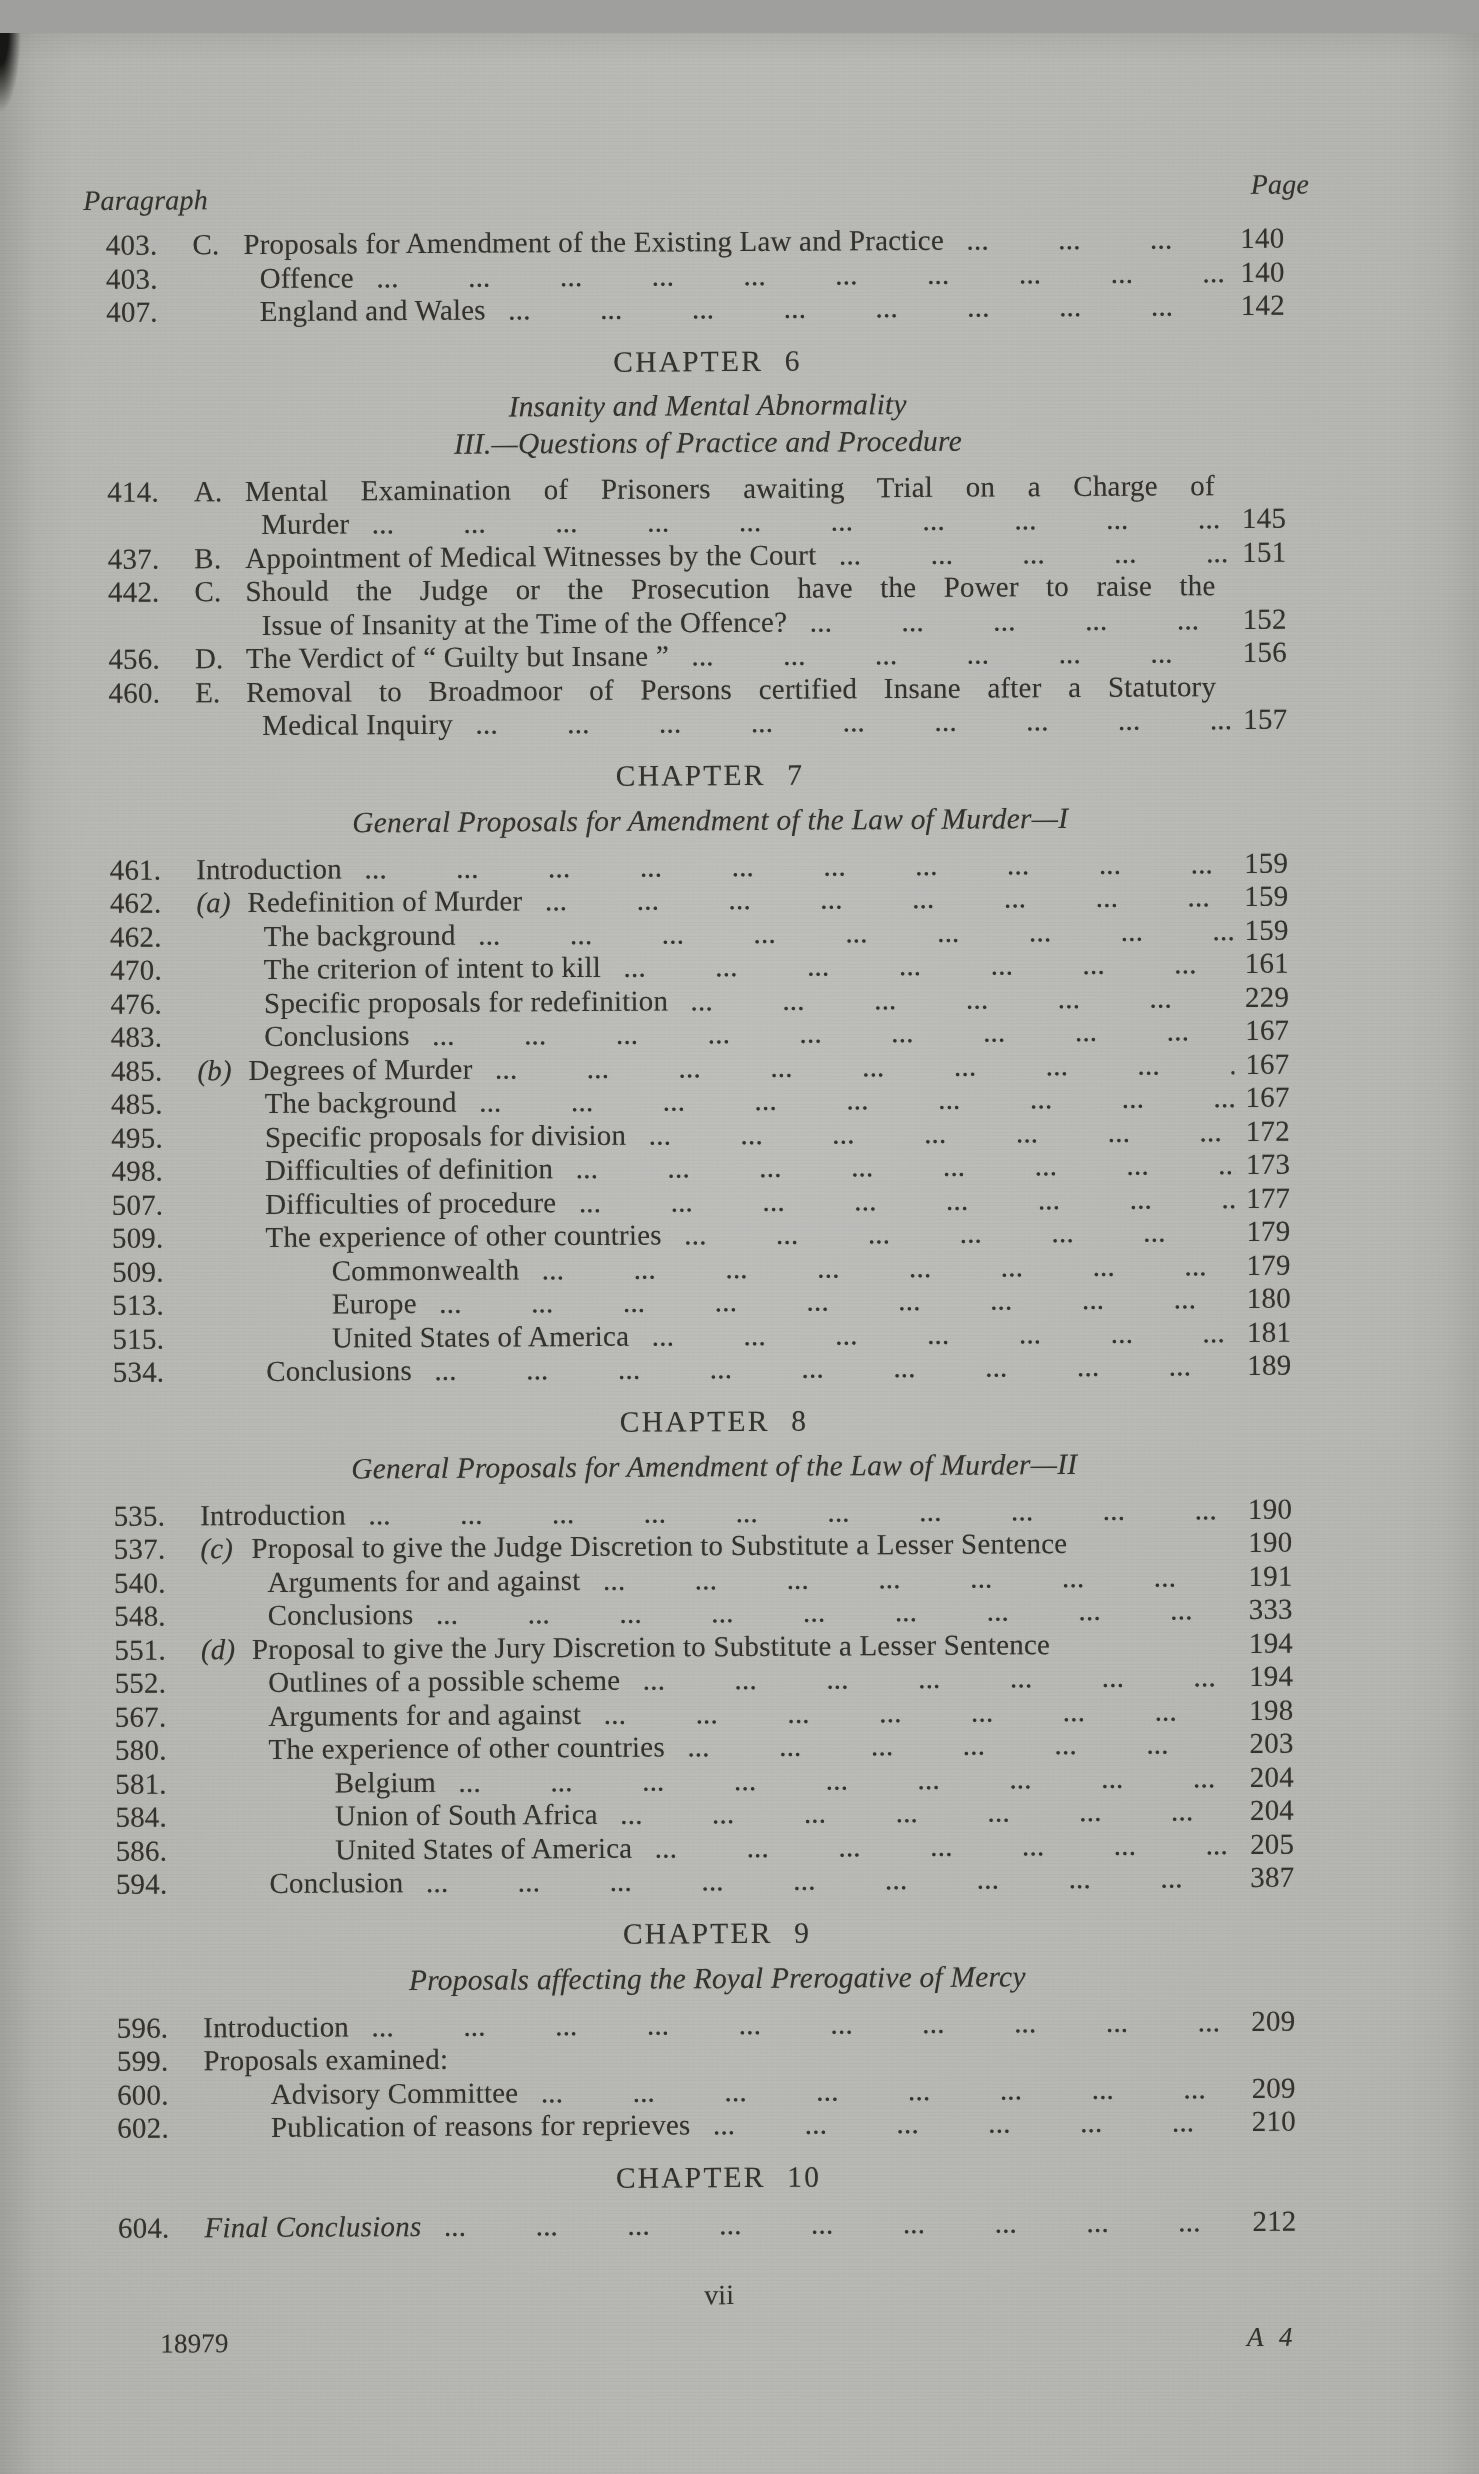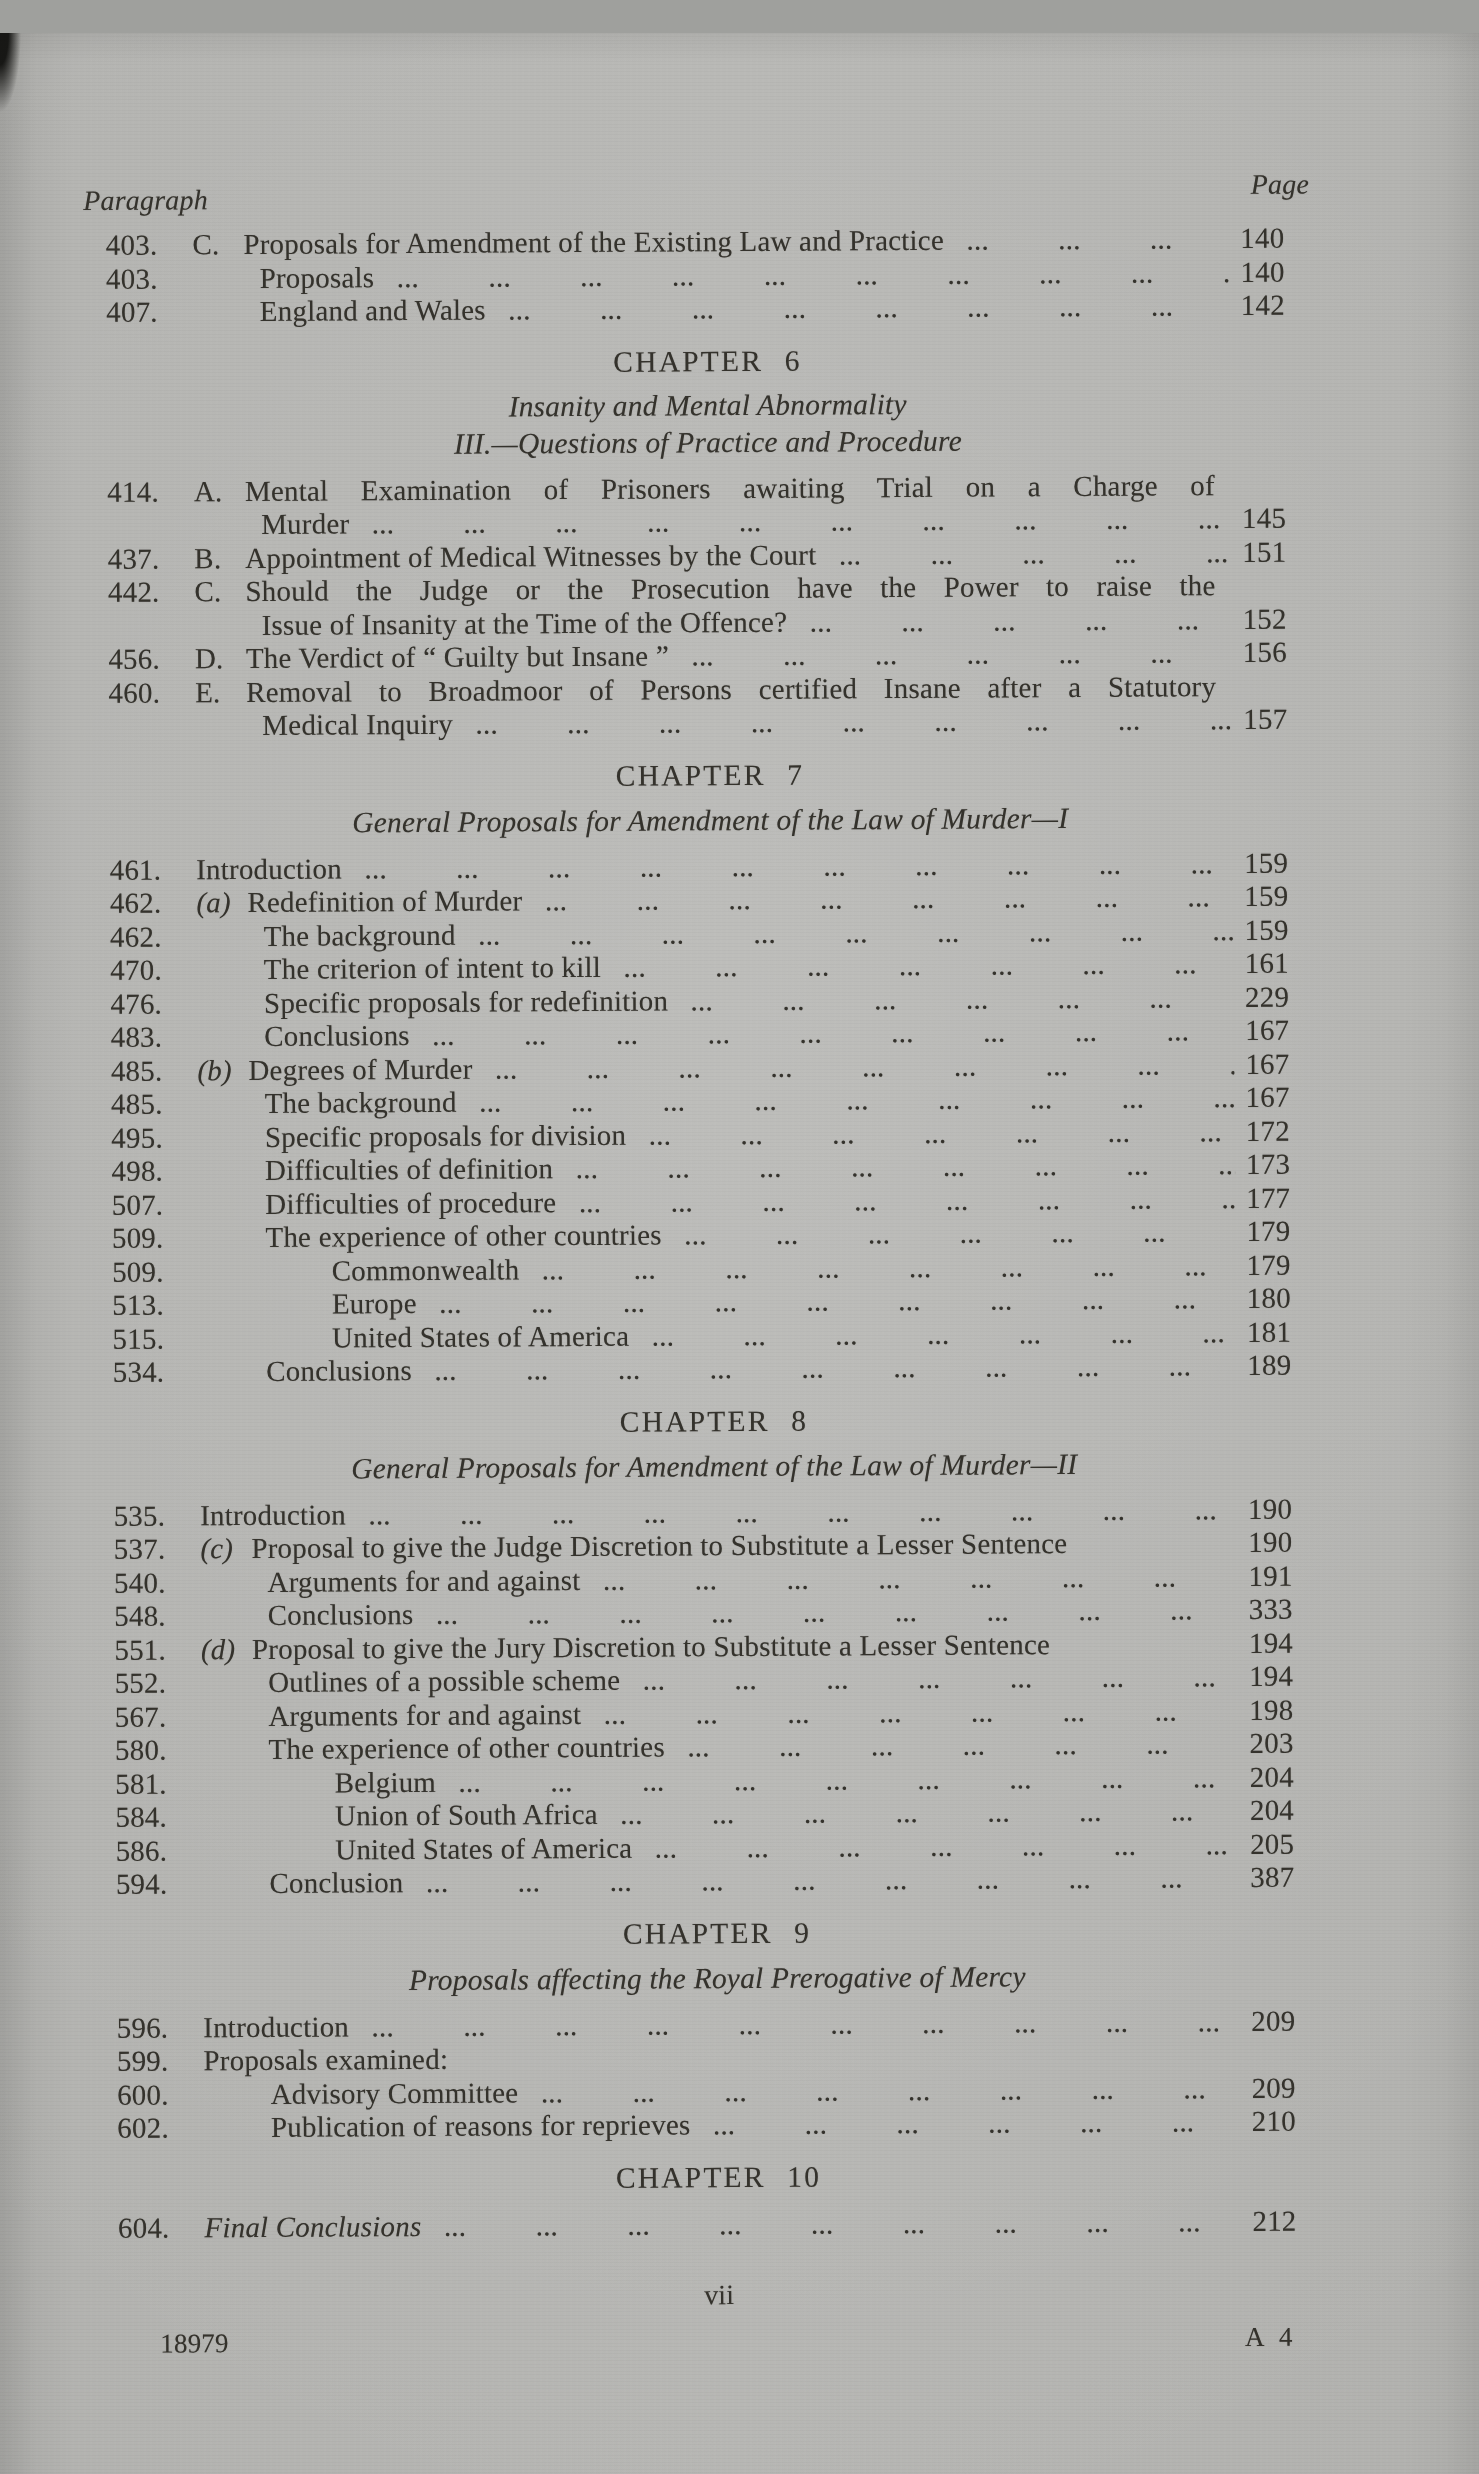--- a/index.html
+++ b/index.html
@@ -46,21 +46,21 @@
   .pg{flex:0 0 66px;text-align:center;white-space:nowrap;}
 
   .chapter{text-align:center;font-size:29.5px;line-height:35px;letter-spacing:2.2px;word-spacing:12px;margin-top:21px;transform:translateX(17.3px);}
   .subtitle{text-align:center;font-style:italic;font-size:29.5px;line-height:33px;margin-top:10.4px;transform:translateX(17.3px);}
   .subtitle + .subtitle{margin-top:3.5px;}
   .rows{margin-top:14px;}
 
   .folio{margin-top:40px;text-align:center;font-size:28px;transform:translateX(17.3px);}
   .footer-row{display:flex;justify-content:space-between;margin-top:14px;font-size:27px;line-height:31px;}
   .footer-row .code{margin-left:64px;}
-  .footer-row .sig{margin-right:15.6px;word-spacing:8.7px;}
+  .footer-row .sig{margin-right:15.6px;word-spacing:8.7px;font-style:italic;}
 </style>
 </head>
 <body>
 
 <div class="page">
   <div class="corner"></div>
   <div class="content">
     <div class="cols-header">
       <span class="left">Paragraph</span>
       <span class="right">Page</span>
@@ -71,21 +71,21 @@
             <span class="num">403.</span>
             <span class="sp1"></span>
             <span class="letter">C.</span>
             <span class="title">Proposals for Amendment of the Existing Law and Practice</span>
             <span class="dots">... ... ... ... ... ... ... ... ... ... ... ... ... ... ... ... </span>
             <span class="pg">140</span>
           </div>
           <div class="row">
             <span class="num">403.</span>
             <span class="sp2"></span>
-            <span class="title">Proposals</span>
+            <span class="title">Offence</span>
             <span class="dots">... ... ... ... ... ... ... ... ... ... ... ... ... ... ... ... </span>
             <span class="pg">140</span>
           </div>
           <div class="row">
             <span class="num">407.</span>
             <span class="sp2"></span>
             <span class="title">England and Wales</span>
             <span class="dots">... ... ... ... ... ... ... ... ... ... ... ... ... ... ... ... </span>
             <span class="pg">142</span>
           </div>

